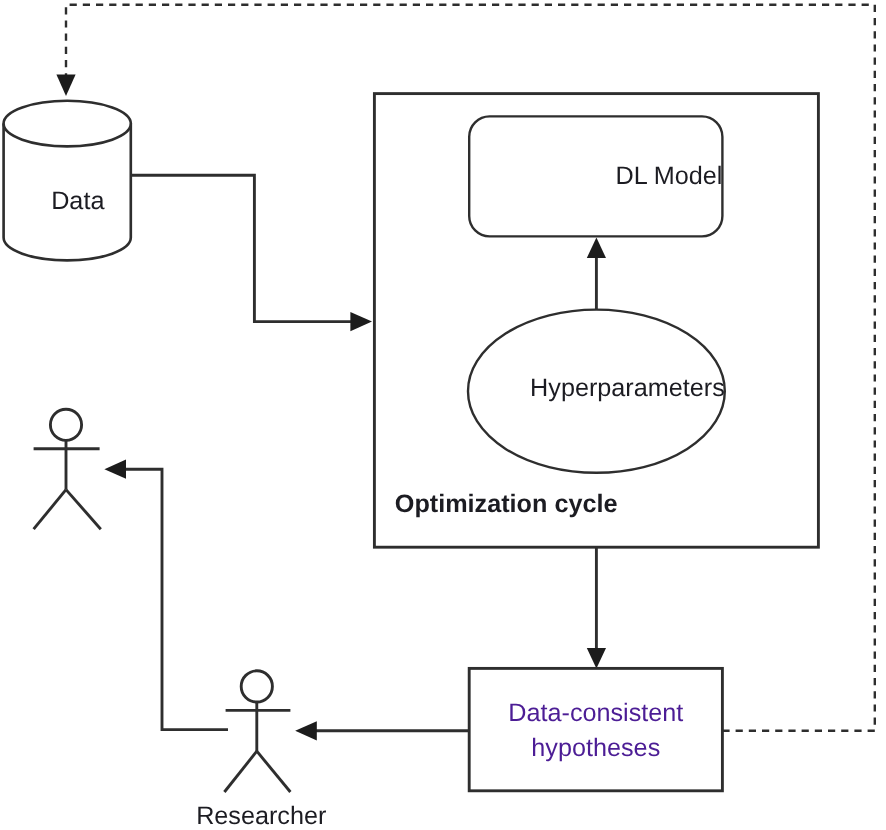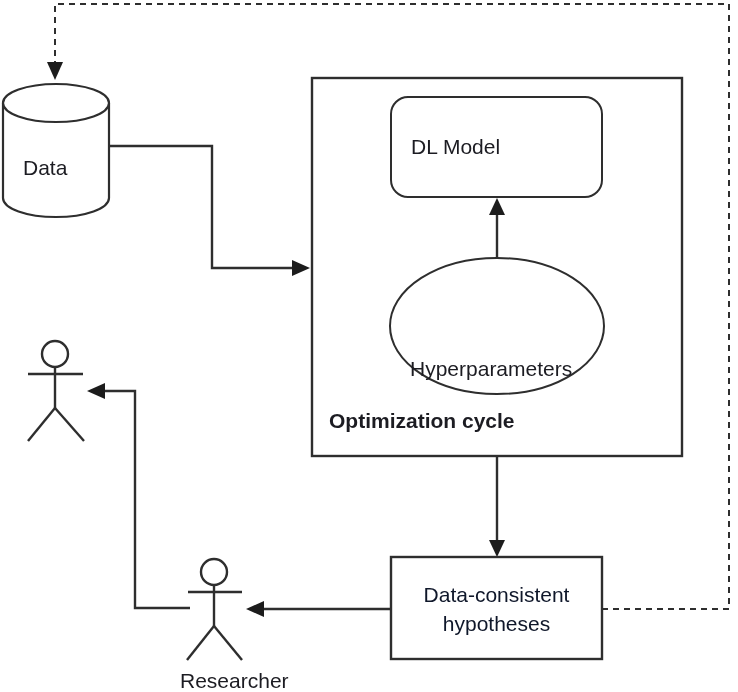--- a/index.html
+++ b/index.html
@@ -21,26 +21,25 @@
     top: 0;
   }
   .lbl {
     position: absolute;
     color: #1c1c22;
     font-size: 21px;
     line-height: 26px;
     white-space: nowrap;
   }
   .lbl.center {
-    text-align: left;
-    padding-left: 20px;
+    text-align: right;
   }
   .two-line {
     position: absolute;
-    color: #0f172a;
+    color: #4c1d95;
     font-size: 21px;
     line-height: 29px;
     text-align: center;
   }
 </style>
 </head>
 <body>
 
 <div id="stage">
 
@@ -103,21 +102,21 @@
       <line x1="188" y1="592" x2="242" y2="592"></line>
       <line x1="214" y1="626" x2="187" y2="660"></line>
       <line x1="214" y1="626" x2="242" y2="660"></line>
     </g>
   </svg>
 
   <div class="lbl center" style="left:3px; top:155px; width:84px;">Data</div>
 
   <div class="lbl center" style="left:391px; top:134px; width:211px;">DL Model</div>
 
-  <div class="lbl center" style="left:390px; top:311px; width:214px;margin-top:45px;">Hyperparameters</div>
+  <div class="lbl center" style="left:390px; top:311px; width:214px;">Hyperparameters</div>
 
   <div class="lbl" style="left:329px; top:408px;font-weight:bold;">Optimization cycle</div>
 
   <div class="two-line" style="left:391px; top:580px; width:211px;">
     <div>Data-consistent</div>
     <div>hypotheses</div>
   </div>
 
 
   <div class="lbl center" style="left:160px; top:668px; width:112px;">Researcher</div>

